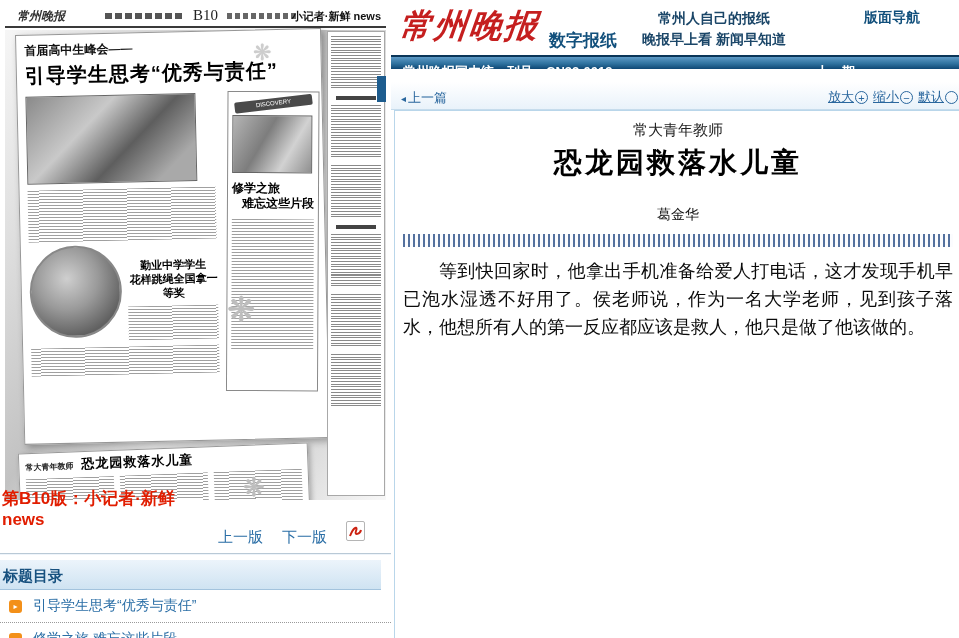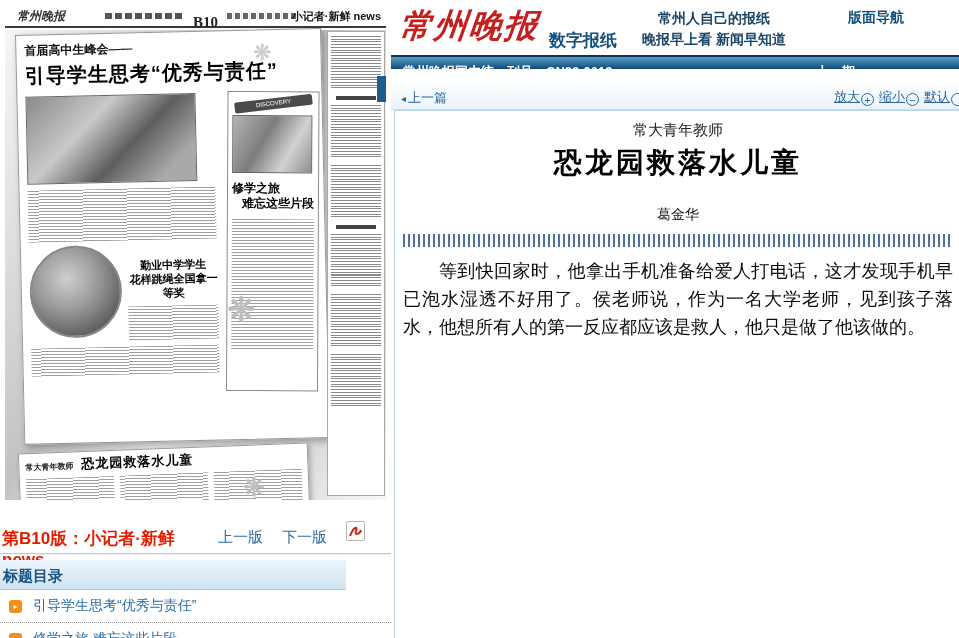--- a/index.html
+++ b/index.html
@@ -7,21 +7,21 @@
   body { font-family:"Liberation Sans","DejaVu Sans",sans-serif; }
   .screen { position:relative; width:959px; height:638px; overflow:hidden; background:#fff; }
 
   
   .left-panel { position:absolute; left:0; top:0; width:391px; height:638px; background:#fff; }
 
   .thumb { position:absolute; left:5px; top:3px; width:381px; height:497px; background:#fff; overflow:hidden; cursor:pointer; }
   .mast { position:absolute; left:0; top:0; right:0; height:25px; border-bottom:2px solid #3a3a3a; background:#fff; }
   .mast-logo { position:absolute; left:12px; top:5px; font-family:"DejaVu Serif","Liberation Serif",serif; font-style:italic; font-weight:bold; font-size:12px; color:#333; }
   .mast-cats { position:absolute; left:100px; top:10px; width:80px; height:6px; background:repeating-linear-gradient(90deg,#555 0 7px,transparent 7px 10px); }
-  .mast-pageno { position:absolute; left:188px; top:11px; font-family:"Liberation Serif",serif; font-weight:bold; font-size:15px; color:#222; }
+  .mast-pageno { position:absolute; left:188px; top:4px; font-family:"Liberation Serif",serif; font-weight:normal; font-size:15px; color:#222; }
   .mast-date { position:absolute; left:222px; top:10px; width:72px; height:6px; background:repeating-linear-gradient(90deg,#666 0 5px,transparent 5px 8px); }
   .mast-section { position:absolute; right:5px; top:6px; font-weight:bold; font-size:11px; color:#111; }
 
   .page-area { position:absolute; left:0; top:27px; right:0; bottom:0;
     background:linear-gradient(125deg,#f6f6f6 0%,#dedede 22%,#c2c2c2 45%,#ececec 62%,#d6d6d6 82%,#f8f8f8 100%); }
 
   .sheet-main { position:absolute; left:10px; top:5px; width:306px; height:410px; background:#fff; border:1px solid #979797;
     transform:rotate(-1.3deg); transform-origin:top left; box-shadow:3px 3px 7px rgba(0,0,0,.3); padding:7px 8px; overflow:hidden; }
   .np-kicker { font-size:12px; font-weight:bold; color:#111; }
   .np-headline { font-size:20px; font-weight:bold; color:#000; margin:3px 0 7px 0; letter-spacing:1px; white-space:nowrap; }
@@ -52,51 +52,51 @@
   .sb-cols .c { width:88px; height:44px; }
   .sheet-right { position:absolute; left:322px; top:1px; width:58px; height:465px; background:#fff; border:1px solid #a8a8a8; padding:4px 3px; }
   .sr-line { width:50px; height:54px; margin:0 auto 6px auto; background:repeating-linear-gradient(180deg,#8a8a8a 0 1px,transparent 1px 2.7px); }
   .sr-h { width:40px; height:4px; margin:0 auto 5px auto; background:#444; }
   .flower { position:absolute; color:#bdbdbd; font-size:34px; line-height:34px; text-shadow:0 0 1px #ccc; }
   .flower.f1 { left:222px; top:262px; }
   .flower.f2 { left:238px; top:440px; font-size:26px; }
   .flower.f3 { left:248px; top:6px; font-size:22px; color:#cdcdcd; }
   .thumb-tab { position:absolute; left:377px; top:76px; width:9px; height:26px; background:#1d5c8e; }
 
-  .page-label { position:absolute; left:2px; top:528px; color:#e11d00; font-weight:bold; font-size:17px; line-height:21px; }
+  .page-label { position:absolute; left:2px; top:488px; color:#e11d00; font-weight:bold; font-size:17px; line-height:21px; }
   .pg-link { position:absolute; top:528px; font-size:15px; color:#2a6ea6; cursor:pointer; }
   .pg-prev { left:218px; } .pg-next { left:282px; }
   .pdf-icon { position:absolute; left:346px; top:521px; width:19px; height:20px; background:#fff; border:1px solid #b5b5b5; border-radius:2px; cursor:pointer; }
   .lp-divider { position:absolute; left:0; top:553px; width:391px; border-top:1px solid #b9c9d6; border-bottom:1px solid #eef4fa; }
-  .dir-header { position:absolute; left:0; top:560px; width:346px; height:30px; background:linear-gradient(#ecf4fb,#cfe3f2);
+  .dir-header { position:absolute; left:0; top:560px; width:381px; height:30px; background:linear-gradient(#ecf4fb,#cfe3f2);
     border-bottom:1px solid #a3c3dd; color:#17517f; font-weight:bold; font-size:15px; padding:7px 0 0 3px; }
   .dir-list { position:absolute; left:0; top:590px; width:391px; height:48px; overflow:hidden; }
   .dir-item { height:33px; display:flex; align-items:center; gap:11px; padding-left:9px; border-bottom:1px dotted #9a9a9a; cursor:pointer; }
   .bullet { width:13px; height:13px; background:#f39019; border-radius:3px; color:#fff; font-size:8px; line-height:13px; text-align:center; flex:0 0 auto; }
   .dir-label { font-size:14px; color:#2a6ea6; }
 
   
   .right-panel { position:absolute; left:391px; top:0; width:568px; height:638px; background:#fff; overflow:hidden; }
   .rp-header { position:absolute; left:0; top:0; width:568px; height:55px; background:#fff; }
   .logo-red { position:absolute; left:8px; top:4px; font-family:"DejaVu Serif","Liberation Serif",serif; font-style:italic; font-weight:bold;
     font-size:33px; color:#c51f1f; transform:skewX(-6deg); letter-spacing:2px; }
   .logo-sub { position:absolute; left:158px; top:29px; font-size:17px; font-weight:bold; color:#12507c; }
   .slogan { position:absolute; left:228px; top:8px; width:190px; text-align:center; font-size:14px; font-weight:bold; color:#1b4668; line-height:21px; }
-  .nav-link { position:absolute; right:55px; top:9px; font-size:14px; font-weight:bold; color:#12507c; cursor:pointer; }
+  .nav-link { position:absolute; right:39px; top:9px; font-size:14px; font-weight:bold; color:#12507c; cursor:pointer; }
 
   .issue-bar { position:absolute; left:0; top:55px; width:568px; height:14px; border-top:2px solid #0a3558;
     background:linear-gradient(180deg,#5e9ac6 0%,#2f729f 55%,#0e4774 100%); color:#fff; font-size:13px; font-weight:bold; }
   .issue-no { position:absolute; left:12px; top:6px; }
   .prev-issue { position:absolute; left:425px; top:6px; cursor:pointer; }
 
   .article-nav { position:absolute; left:0; top:82px; width:568px; height:28px; background:linear-gradient(#ffffff,#e9f2fa); border-bottom:1px solid #c6dcec; }
   .prev-article { position:absolute; left:10px; top:7px; font-size:13px; color:#2a679e; cursor:pointer; }
   .tri { font-size:10px; margin-right:2px; }
   .art-date { position:absolute; left:140px; top:6px; width:220px; text-align:center; font-weight:bold; font-size:15px; color:#17507f; }
-  .zoomctl { position:absolute; right:0; top:6px; display:flex; align-items:flex-end; font-size:13px; color:#2a679e; }
+  .zoomctl { position:absolute; right:6px; top:6px; display:flex; align-items:center; font-size:13px; color:#2a679e; }
   .zoomctl .zl { text-decoration:underline; cursor:pointer; }
   .zic { display:inline-block; width:13px; height:13px; border:1px solid #2a679e; border-radius:50%; font-size:11px; line-height:12px; text-align:center; margin:0 5px 0 1px; cursor:pointer; }
   .zic.last { margin-right:-5px; }
 
   .article-box { position:absolute; left:3px; top:110px; width:565px; height:528px; background:#fff;
     border-top:1px solid #b9d6ea; border-left:1px solid #b9d6ea; padding:10px 6px 0 8px; overflow:hidden; }
   .art-subtitle { text-align:center; font-size:15px; color:#222; }
   .art-title { text-align:center; font-size:28px; font-weight:bold; color:#000; letter-spacing:3px; margin-top:4px; }
   .art-author { text-align:center; font-size:14px; color:#111; margin-top:24px; }
   .stripes { margin-top:10px; height:13px; background:repeating-linear-gradient(90deg,#54719e 0 2px,#fbfcfe 2px 5px); }

